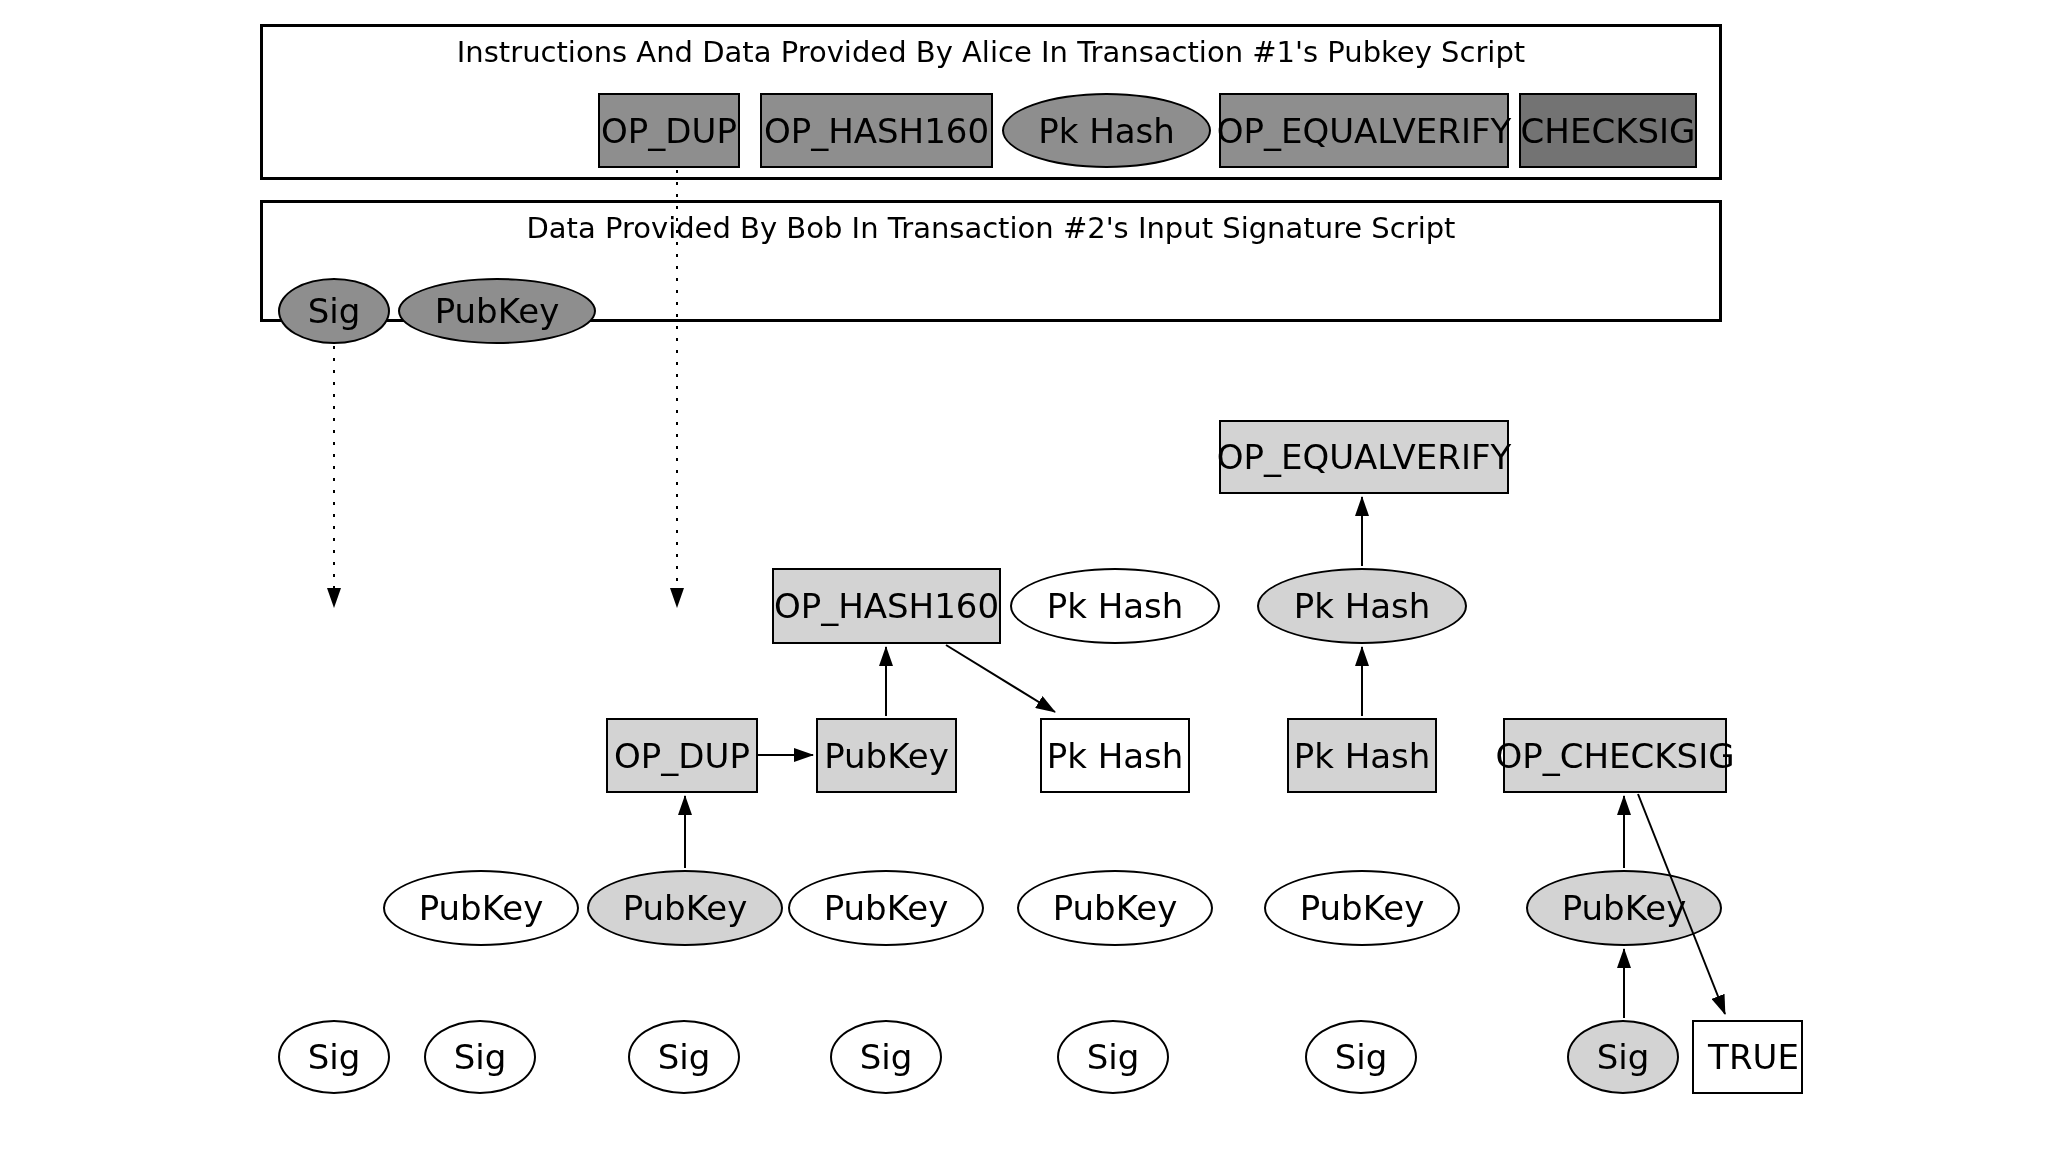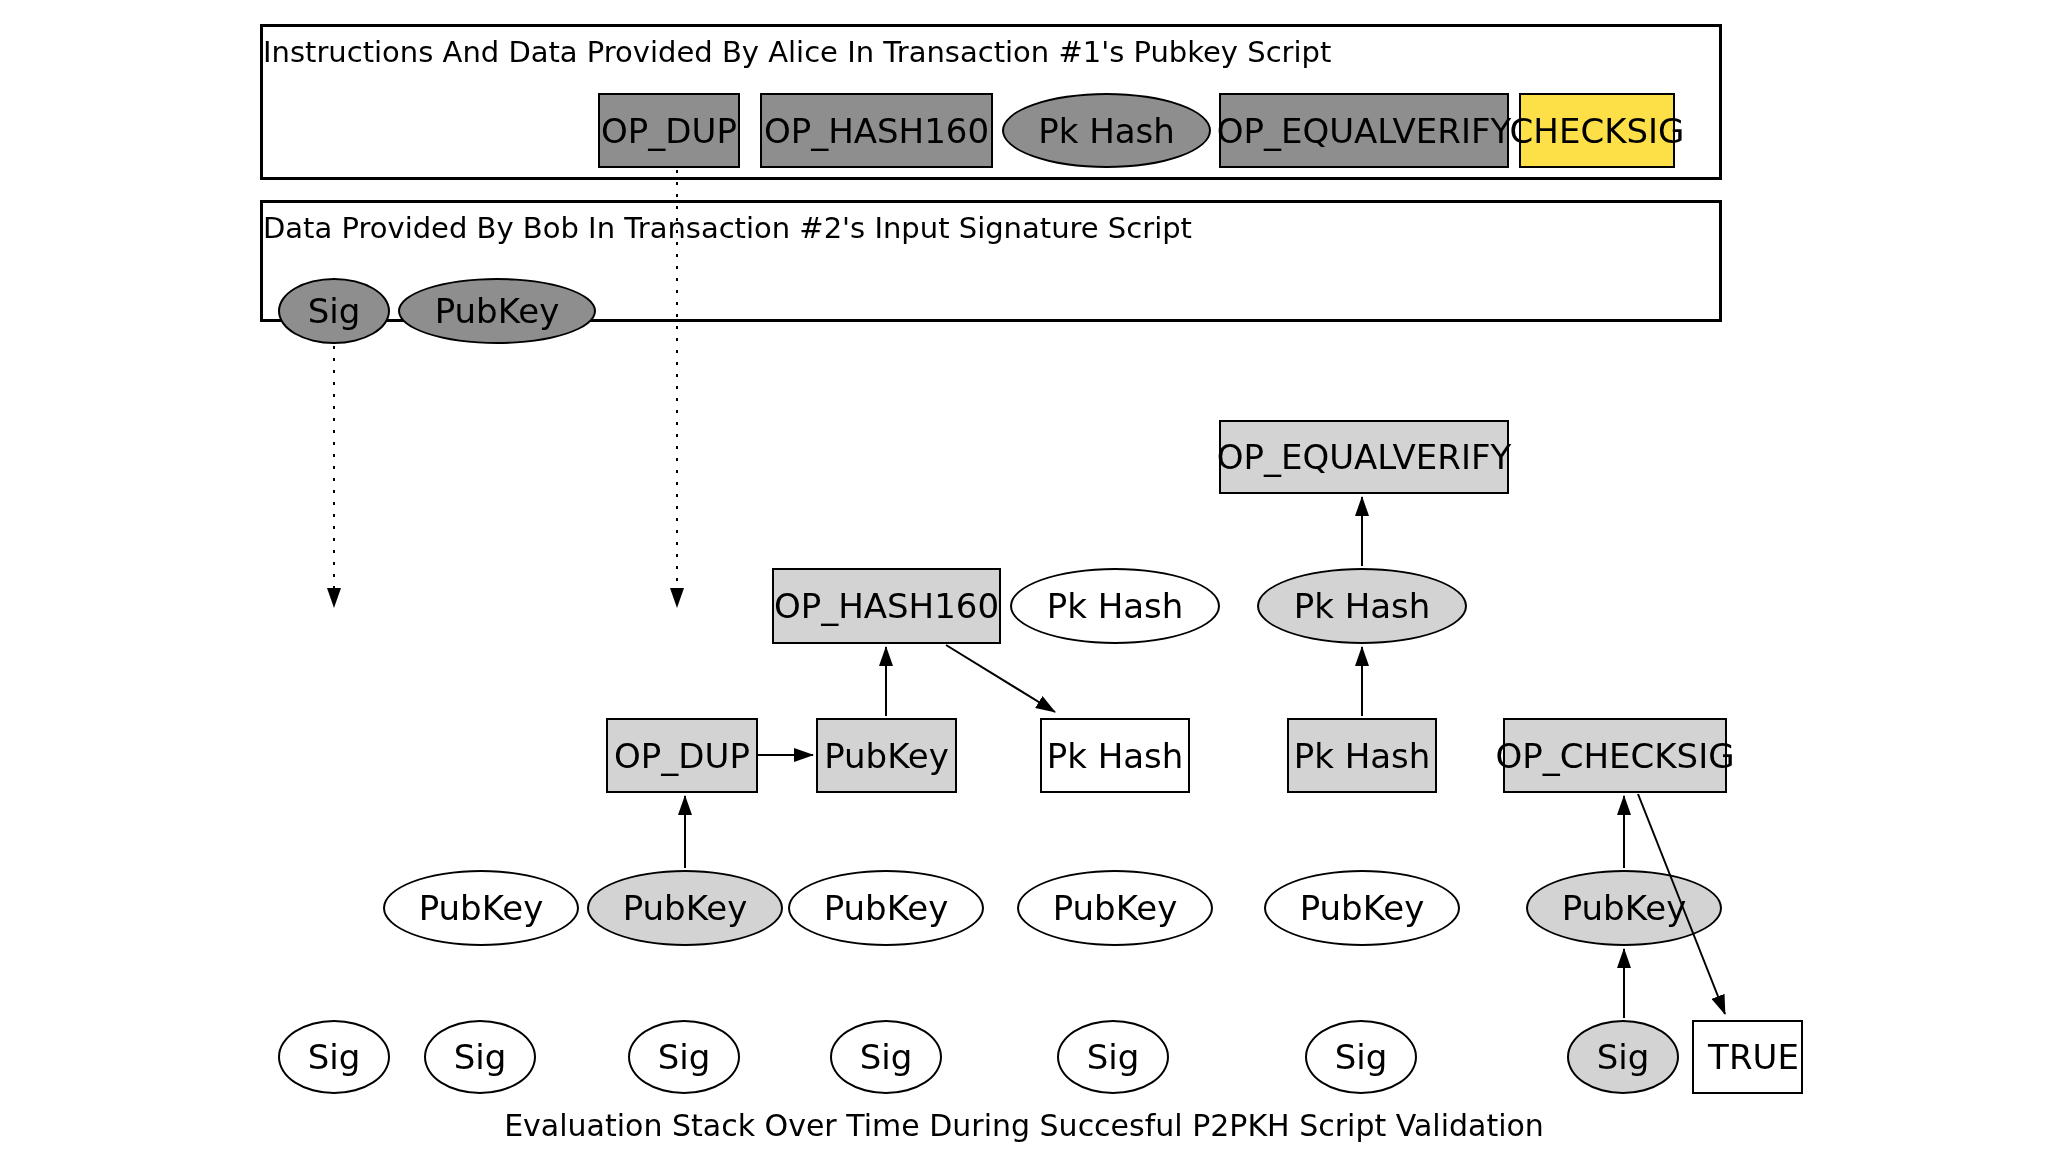--- a/index.html
+++ b/index.html
@@ -2,21 +2,21 @@
 <html><head>
 <meta charset="utf-8">
 <style>
   html,body{margin:0;padding:0;background:#ffffff;}
   #canvas{
     position:relative;width:2048px;height:1152px;background:#ffffff;
     font-family:"DejaVu Sans",sans-serif;color:#000;overflow:hidden;
   }
   .bigbox{position:absolute;box-sizing:border-box;border:3px solid #000;}
   .bigbox .boxtitle{
-    position:absolute;left:0;right:0;top:8px;text-align:left;
+    position:absolute;left:0;right:0;top:8px;text-align:center;
     font-size:29px;white-space:nowrap;
   }
   .node{
     position:absolute;box-sizing:border-box;border:2px solid #000;
     display:flex;align-items:center;justify-content:center;
     font-size:34px;white-space:nowrap;line-height:1;
   }
   .node.ellipse{border-radius:50%;}
   #arrows{position:absolute;left:0;top:0;pointer-events:none;}
   #caption{
@@ -35,21 +35,21 @@
 
   <div class="bigbox" id="bob-box" style="left:260px;top:200px;width:1462px;height:122px;">
     <div class="boxtitle">Data Provided By Bob In Transaction #2's Input Signature Script</div>
   </div>
 
   <div id="nodes">
       <div class="node" style="left: 598px; top: 93px; width: 142px; height: 75px; background: rgb(142, 142, 142);">OP_DUP</div>
       <div class="node" style="left: 760px; top: 93px; width: 233px; height: 75px; background: rgb(142, 142, 142);">OP_HASH160</div>
       <div class="node ellipse" style="left: 1002px; top: 93px; width: 209px; height: 75px; background: rgb(142, 142, 142);">Pk Hash</div>
       <div class="node" style="left: 1219px; top: 93px; width: 290px; height: 75px; background: rgb(142, 142, 142);">OP_EQUALVERIFY</div>
-      <div class="node" style="left: 1519px; top: 93px; width: 156px; height: 75px; background: #fde047;">CHECKSIG</div>
+      <div class="node" style="left: 1519px; top: 93px; width: 178px; height: 75px; background: #737373;">CHECKSIG</div>
       <div class="node ellipse" style="left: 278px; top: 278px; width: 112px; height: 66px; background: rgb(142, 142, 142);">Sig</div>
       <div class="node ellipse" style="left: 398px; top: 278px; width: 198px; height: 66px; background: rgb(142, 142, 142);">PubKey</div>
       <div class="node" style="left: 1219px; top: 420px; width: 290px; height: 74px; background: rgb(211, 211, 211);">OP_EQUALVERIFY</div>
       <div class="node" style="left: 772px; top: 568px; width: 229px; height: 76px; background: rgb(211, 211, 211);">OP_HASH160</div>
       <div class="node ellipse" style="left: 1010px; top: 568px; width: 210px; height: 76px; background: rgb(255, 255, 255);">Pk Hash</div>
       <div class="node ellipse" style="left: 1257px; top: 568px; width: 210px; height: 76px; background: rgb(211, 211, 211);">Pk Hash</div>
       <div class="node" style="left: 606px; top: 718px; width: 152px; height: 75px; background: rgb(211, 211, 211);">OP_DUP</div>
       <div class="node" style="left: 816px; top: 718px; width: 141px; height: 75px; background: rgb(211, 211, 211);">PubKey</div>
       <div class="node" style="left: 1040px; top: 718px; width: 150px; height: 75px; background: rgb(255, 255, 255);">Pk Hash</div>
       <div class="node" style="left: 1287px; top: 718px; width: 150px; height: 75px; background: rgb(211, 211, 211);">Pk Hash</div>
@@ -84,14 +84,13 @@
     <line x1="758" y1="755" x2="813" y2="755" stroke="#000" stroke-width="2" marker-end="url(#ah)"></line>
     <line x1="886" y1="716" x2="886" y2="647" stroke="#000" stroke-width="2" marker-end="url(#ah)"></line>
     <line x1="946" y1="645" x2="1055" y2="712" stroke="#000" stroke-width="2" marker-end="url(#ah)"></line>
     <line x1="1362" y1="716" x2="1362" y2="647" stroke="#000" stroke-width="2" marker-end="url(#ah)"></line>
     <line x1="1362" y1="566" x2="1362" y2="497" stroke="#000" stroke-width="2" marker-end="url(#ah)"></line>
     <line x1="1624" y1="1018" x2="1624" y2="949" stroke="#000" stroke-width="2" marker-end="url(#ah)"></line>
     <line x1="1624" y1="868" x2="1624" y2="796" stroke="#000" stroke-width="2" marker-end="url(#ah)"></line>
     <line x1="1638" y1="794" x2="1725" y2="1014" stroke="#000" stroke-width="2" marker-end="url(#ah)"></line>
   </svg>
 
-  <div id="caption">Evaluation Stack Over Time During Succesful P2PKH Script Validation</div>
 </div>
 
 </body></html>

